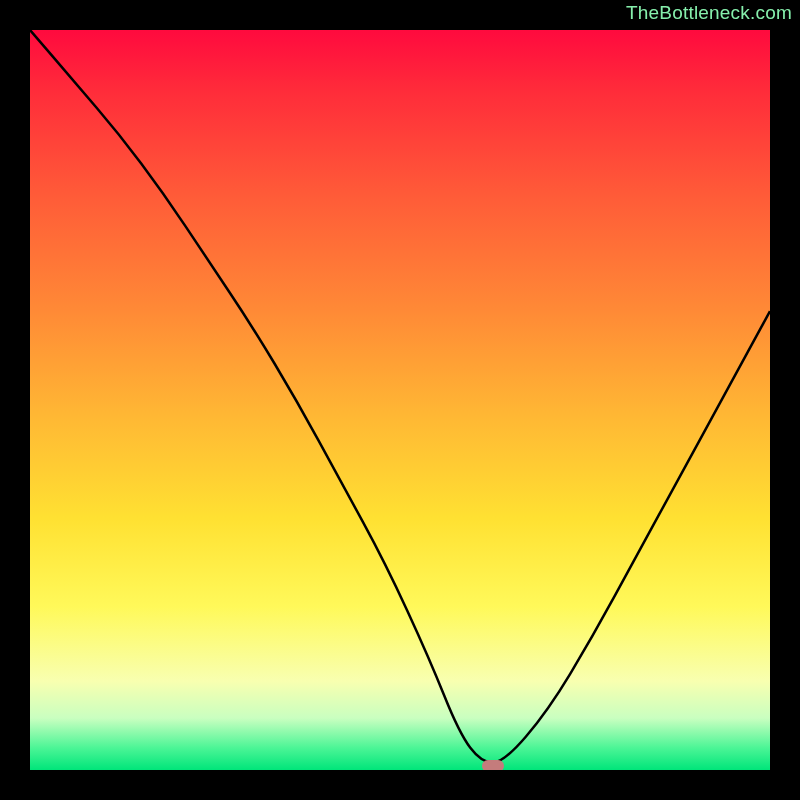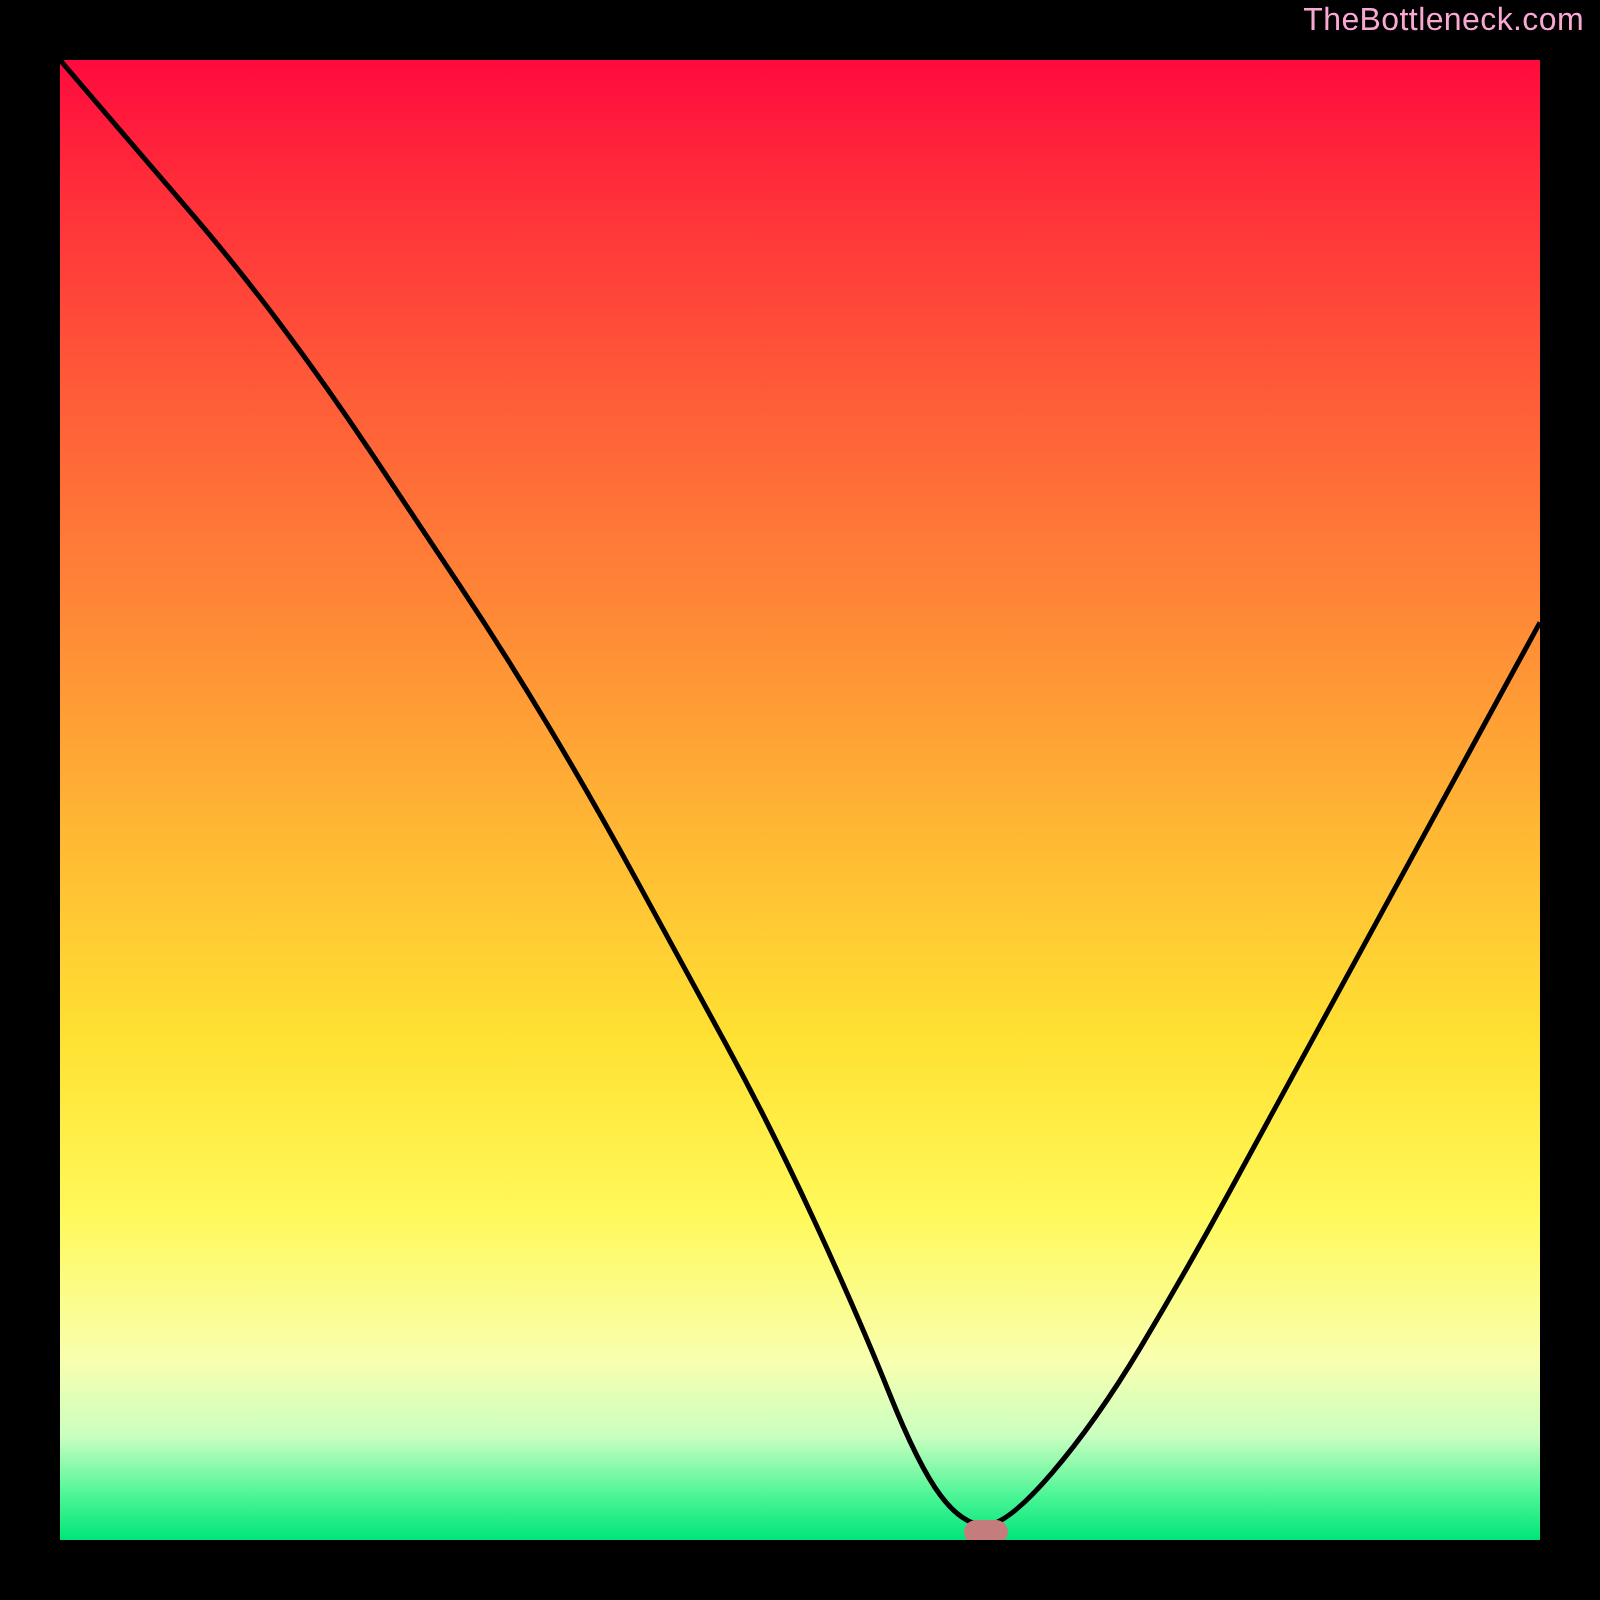--- a/index.html
+++ b/index.html
@@ -14,22 +14,22 @@
   .frame {
     position: relative;
     width: 800px;
     height: 800px;
     background: #000;
   }
   .watermark {
     position: absolute;
     top: 2px;
     right: 8px;
-    color: #f9a8d4;
-    font-size: 16px;
+    color: #86efac;
+    font-size: 19px;
     font-weight: 500;
     letter-spacing: 0.2px;
     user-select: none;
   }
   .plot-area {
     position: absolute;
     left: 30px;
     top: 30px;
     width: 740px;
     height: 740px;

